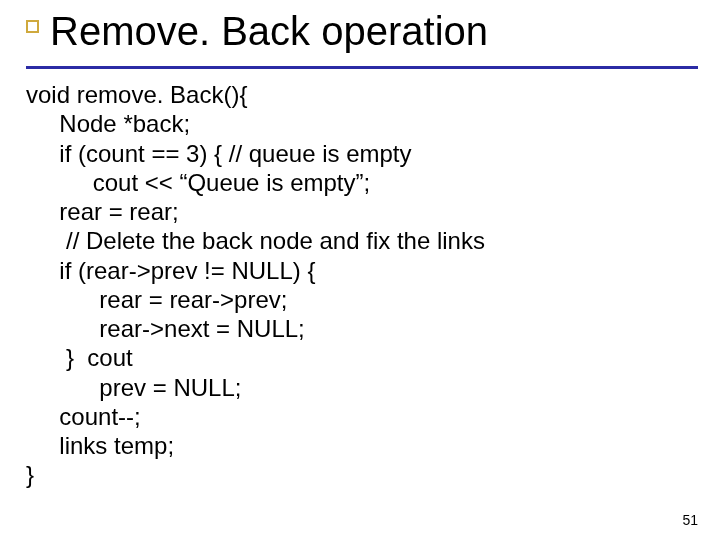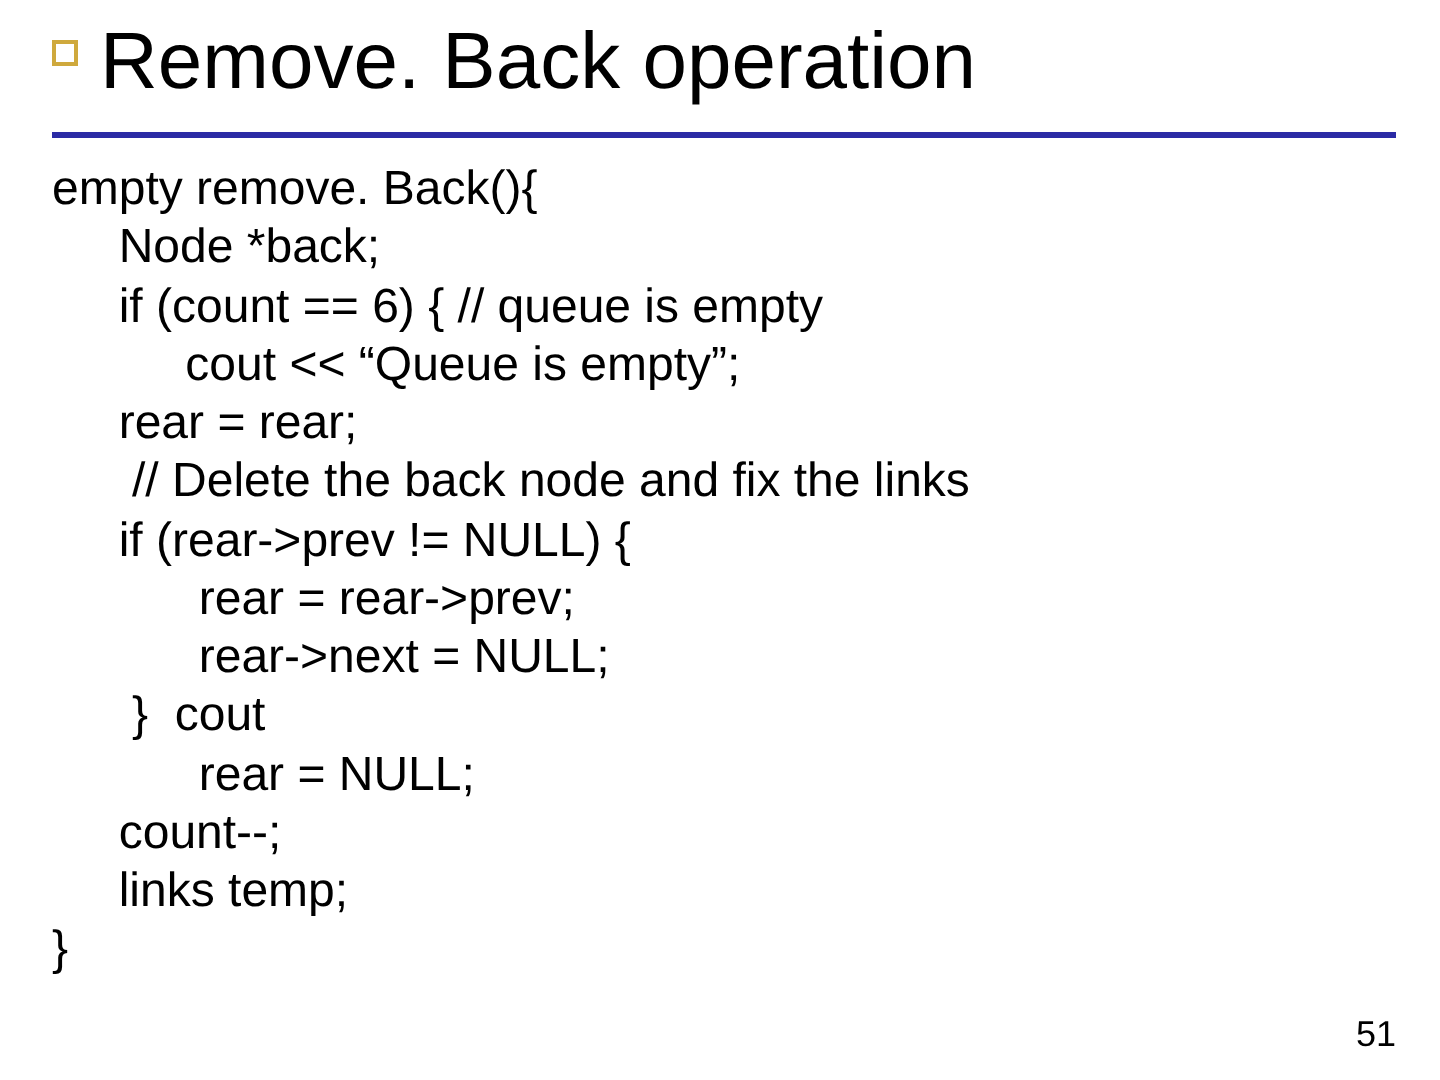--- a/index.html
+++ b/index.html
@@ -57,45 +57,45 @@
     font-size: 24px;
     color: #000000;
     line-height: 1.22;
     white-space: pre;
     font-family: Arial, Helvetica, sans-serif;
   }
   .page-number {
     position: absolute;
     right: 22px;
     bottom: 12px;
-    font-size: 18px;
+    font-size: 14px;
     color: #000000;
   }
 </style>
 </head>
 <body>
 
 <div class="slide">
 
   <div class="title-block">
     <div class="corner-square"></div>
     <h1 class="title-text">Remove. Back operation</h1>
   </div>
   <div class="title-underline"></div>
 
-  <div class="code-block"><span>empty remove. Back(){</span>
+  <div class="code-block"><span>void remove. Back(){</span>
 <span>     Node *back;</span>
-<span>     if (count == 6) { // queue is empty</span>
+<span>     if (count == 3) { // queue is empty</span>
 <span>          cout &lt;&lt; “Queue is empty”;</span>
 <span>     rear = rear;</span>
 <span>      // Delete the back node and fix the links</span>
 <span>     if (rear-&gt;prev != NULL) {</span>
 <span>           rear = rear-&gt;prev;</span>
 <span>           rear-&gt;next = NULL;</span>
 <span>      }  cout</span>
-<span>           rear = NULL;</span>
+<span>           prev = NULL;</span>
 <span>     count--;</span>
 <span>     links temp;</span>
 <span>}</span></div>
 
   <div class="page-number">51</div>
 
 </div>
 
 </body></html>

